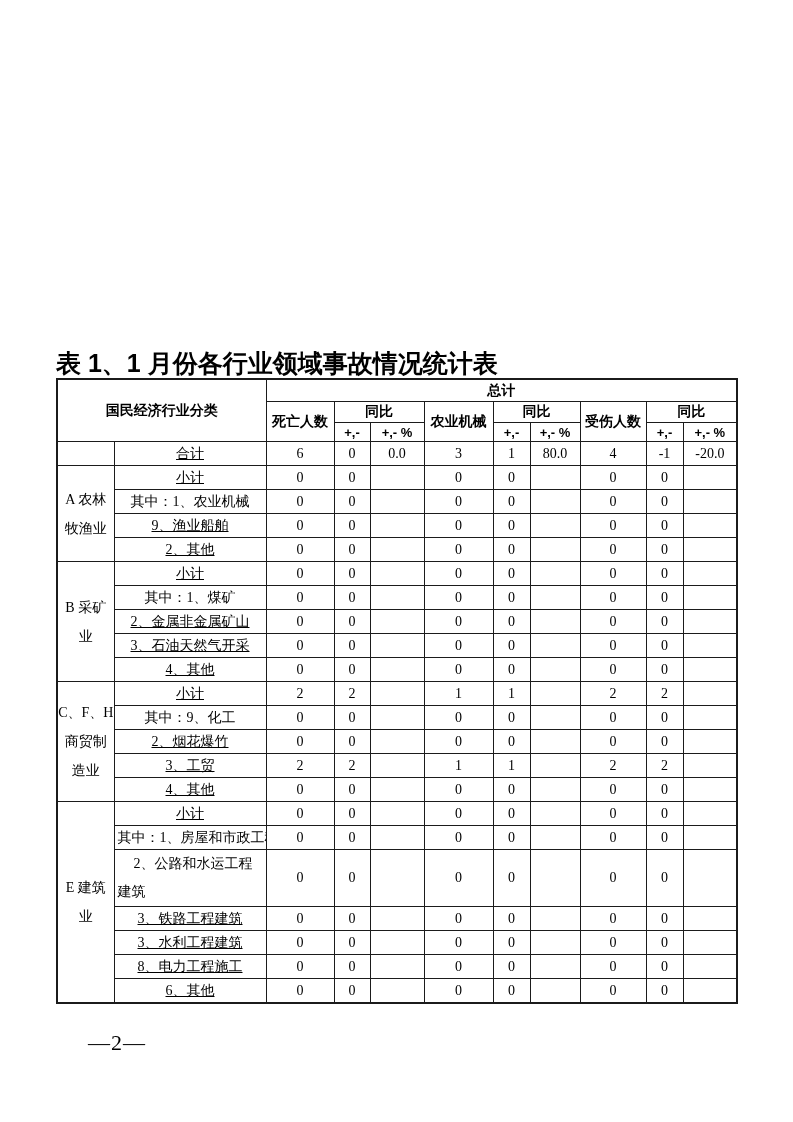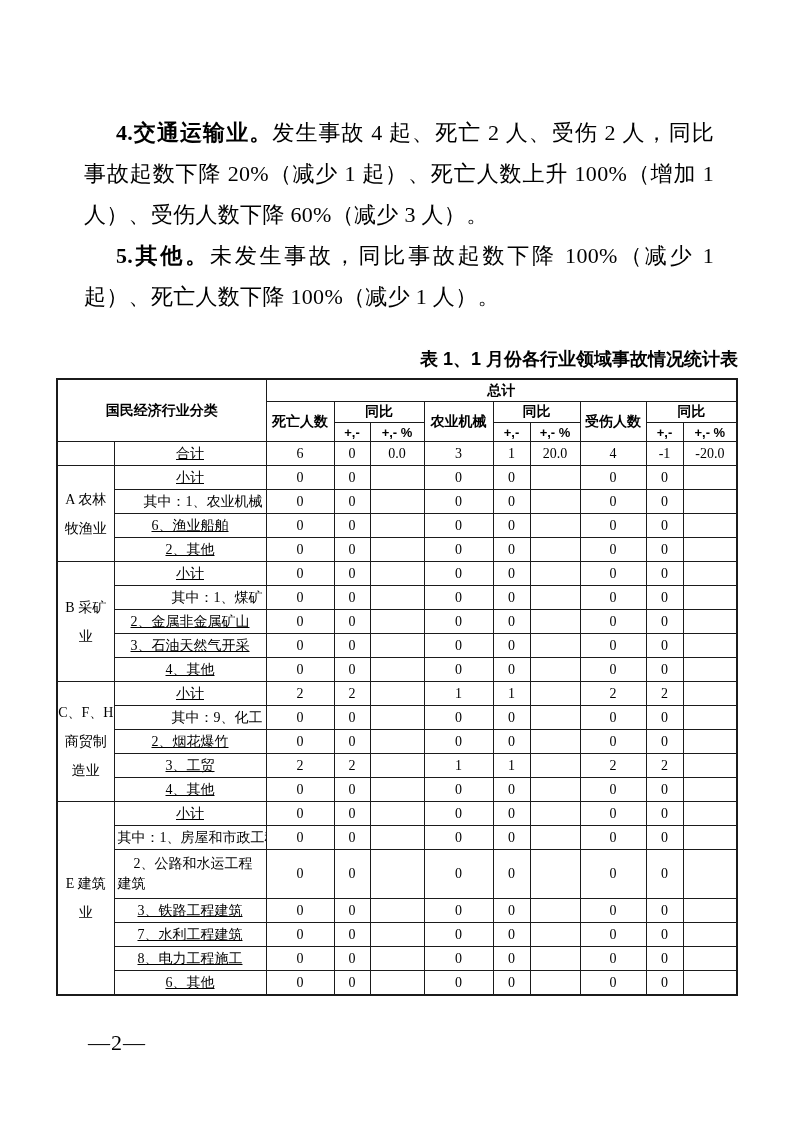--- a/index.html
+++ b/index.html
@@ -19,24 +19,24 @@
     margin:0;
     font-size:22px;
     line-height:41px;
     text-indent:32px;
     text-align:justify;
     letter-spacing:0.3px;
   }
   .para b { font-weight:bold; }
   .table-title {
     position:absolute; left:56px; top:347px; width:682px;
-    text-align:right;
+    text-align:left;
     font-family:"Liberation Sans","DejaVu Sans",sans-serif;
     font-weight:bold;
-    font-size:18px;
+    font-size:25px;
   }
   table.stats {
     position:absolute; left:56px; top:378px; width:682px;
     border-collapse:collapse;
     table-layout:fixed;
     border:2px solid #1b1b1b;
   }
   .stats th, .stats td {
     border:1px solid #1b1b1b;
     padding:0;
@@ -59,43 +59,39 @@
     font-size:13.5px;
     white-space:pre-line;
     line-height:29px;
   }
   td.label {
     font-size:13px;
     padding:0 3px;
     white-space:nowrap;
   }
   td.label.center { text-align:center;text-decoration:underline; }
-  td.label.left   { text-align:right; }
+  td.label.left   { text-align:center; }
   td.label.wrap   {
     text-align:left;
     white-space:pre-line;
     text-indent:16px;
-    line-height:20px;
+    line-height:28px;
   }
   td.num { text-align:center; }
   .footer {
     position:absolute; left:88px; top:1030px;
     font-size:22px;
     letter-spacing:1px;
   }
 </style>
 </head>
 <body>
 
 <div class="page">
 
-  <div class="content">
-    <p class="para"><b>4.交通运输业。</b><span>发生事故 4 起、死亡 2 人、受伤 2 人，同比事故起数下降 20%（减少 1 起）、死亡人数上升 100%（增加 1 人）、受伤人数下降 60%（减少 3 人）。</span></p>
-    <p class="para"><b>5.其他。</b><span>未发生事故，同比事故起数下降 100%（减少 1 起）、死亡人数下降 100%（减少 1 人）。</span></p>
-  </div>
 
   <div class="table-title">表 1、1 月份各行业领域事故情况统计表</div>
 
   <table class="stats">
     <colgroup>
       <col style="width:57px">
         <col style="width:152px">
       <col style="width:68px">
         <col style="width:36px">
         <col style="width:54px">
@@ -130,21 +126,21 @@
     </thead>
     <tbody id="table-body">
         <tr>
           <td rowspan="1" class="group"></td>
           <td class="label center">合计</td>
           <td class="num">6</td>
           <td class="num">0</td>
           <td class="num">0.0</td>
           <td class="num">3</td>
           <td class="num">1</td>
-          <td class="num">20.0</td>
+          <td class="num">80.0</td>
           <td class="num">4</td>
           <td class="num">-1</td>
           <td class="num">-20.0</td>
         </tr>
         <tr>
           <td rowspan="4" class="group">A 农林
 牧渔业</td>
           <td class="label center">小计</td>
           <td class="num">0</td>
           <td class="num">0</td>
@@ -162,21 +158,21 @@
           <td class="num">0</td>
           <td class="num"></td>
           <td class="num">0</td>
           <td class="num">0</td>
           <td class="num"></td>
           <td class="num">0</td>
           <td class="num">0</td>
           <td class="num"></td>
         </tr>
         <tr>
-          <td class="label center">6、渔业船舶</td>
+          <td class="label center">9、渔业船舶</td>
           <td class="num">0</td>
           <td class="num">0</td>
           <td class="num"></td>
           <td class="num">0</td>
           <td class="num">0</td>
           <td class="num"></td>
           <td class="num">0</td>
           <td class="num">0</td>
           <td class="num"></td>
         </tr>
@@ -362,21 +358,21 @@
           <td class="num">0</td>
           <td class="num"></td>
           <td class="num">0</td>
           <td class="num">0</td>
           <td class="num"></td>
           <td class="num">0</td>
           <td class="num">0</td>
           <td class="num"></td>
         </tr>
         <tr>
-          <td class="label center">7、水利工程建筑</td>
+          <td class="label center">3、水利工程建筑</td>
           <td class="num">0</td>
           <td class="num">0</td>
           <td class="num"></td>
           <td class="num">0</td>
           <td class="num">0</td>
           <td class="num"></td>
           <td class="num">0</td>
           <td class="num">0</td>
           <td class="num"></td>
         </tr>

